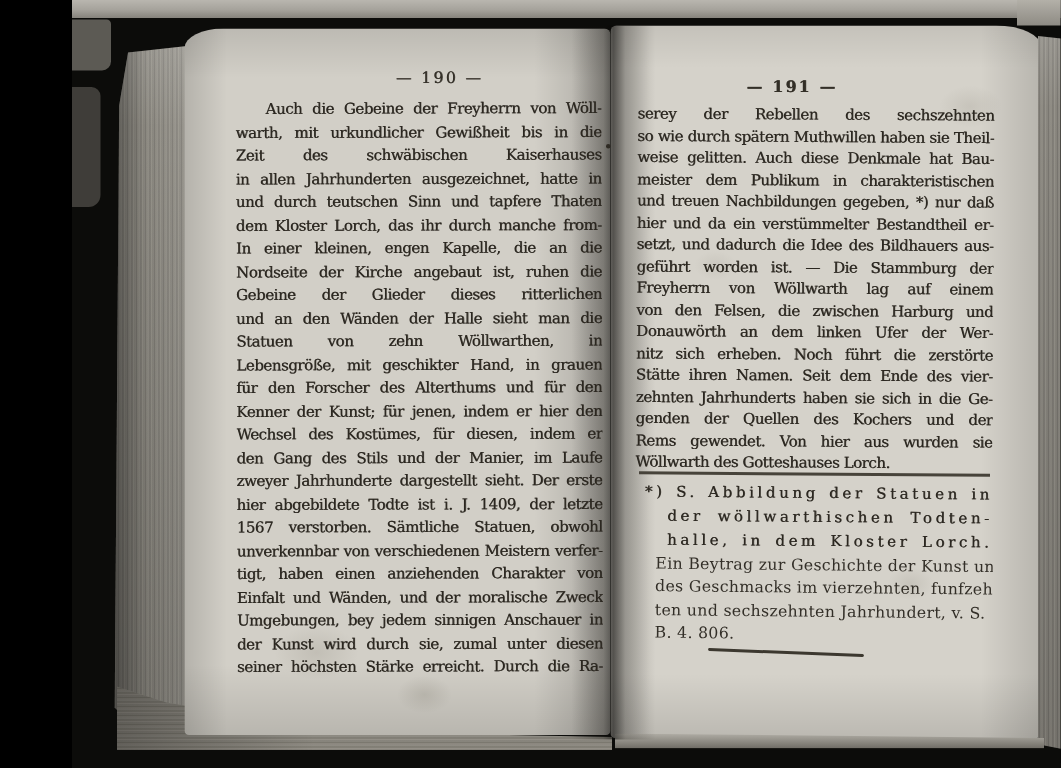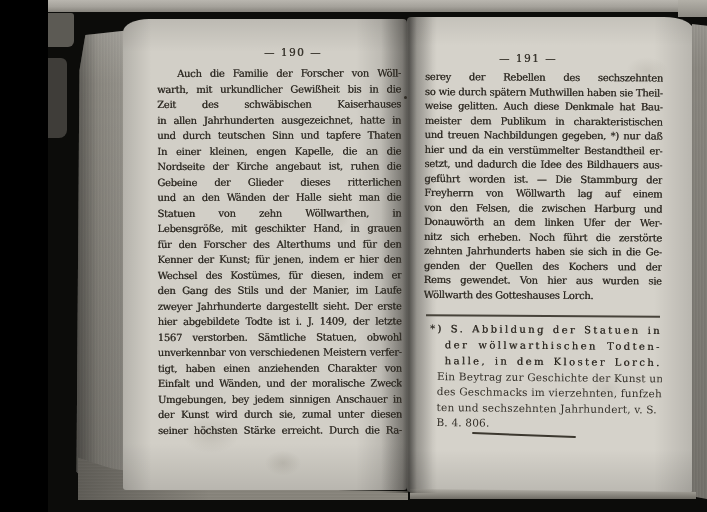--- a/index.html
+++ b/index.html
@@ -119,28 +119,29 @@
 
   <div class="abs fore-edge-right"></div>
   <div class="abs edge-strip-right"></div>
   <div class="abs cover-right"></div>
   <div class="abs bottom-edge-right"></div>
 
   <div class="abs gutter"></div>
 
   <div class="abs pageno ink" style="left:205px; top:46px; width:80px;">— 190 —</div>
 
-  <div class="abs pageno ink" style="left:440px; top:52px; width:80px;">— 191 —</div>
+  <div class="abs pageno ink" style="left:440px; top:52px; width:80px;font-weight:bold;">— 191 —</div>
 
   <div class="abs textblock just text-left ink">
-      <div>Auch die Familie der Forscher von Wöll-</div>
+      <div>Auch die Gebeine der Freyherrn von Wöll-</div>
       <div>warth, mit urkundlicher Gewißheit bis in die</div>
       <div>Zeit des schwäbischen Kaiserhauses hinaufsteigend,</div>
       <div>in allen Jahrhunderten ausgezeichnet, hatte in</div>
       <div>und durch teutschen Sinn und tapfere Thaten</div>
+      <div>dem Kloster Lorch, das ihr durch manche from-</div>
       <div>In einer kleinen, engen Kapelle, die an die</div>
       <div>Nordseite der Kirche angebaut ist, ruhen die</div>
       <div>Gebeine der Glieder dieses ritterlichen Geschlechts,</div>
       <div>und an den Wänden der Halle sieht man die</div>
       <div>Statuen von zehn Wöllwarthen, in</div>
       <div>Lebensgröße, mit geschikter Hand, in grauen</div>
       <div>für den Forscher des Alterthums und für den</div>
       <div>Kenner der Kunst; für jenen, indem er hier den</div>
       <div>Wechsel des Kostümes, für diesen, indem er</div>
       <div>den Gang des Stils und der Manier, im Laufe</div>
@@ -161,20 +162,21 @@
       <div>weise gelitten. Auch diese Denkmale hat Bau-</div>
       <div>meister dem Publikum in charakteristischen</div>
       <div>und treuen Nachbildungen gegeben, *) nur daß</div>
       <div>hier und da ein verstümmelter Bestandtheil er-</div>
       <div>setzt, und dadurch die Idee des Bildhauers aus-</div>
       <div>geführt worden ist. — Die Stammburg der</div>
       <div>Freyherrn von Wöllwarth lag auf einem</div>
       <div>von den Felsen, die zwischen Harburg und</div>
       <div>Donauwörth an dem linken Ufer der Wer-</div>
       <div>nitz sich erheben. Noch führt die zerstörte</div>
+      <div>Stätte ihren Namen. Seit dem Ende des vier-</div>
       <div>zehnten Jahrhunderts haben sie sich in die Ge-</div>
       <div>genden der Quellen des Kochers und der</div>
       <div>Rems gewendet. Von hier aus wurden sie</div>
       <div>Wöllwarth des Gotteshauses Lorch.</div>
     </div>
 
   <div class="abs fn-rule"></div>
 
   <div class="abs textblock just fn-spaced ink">
       <div>*) S. Abbildung der Statuen in</div>

